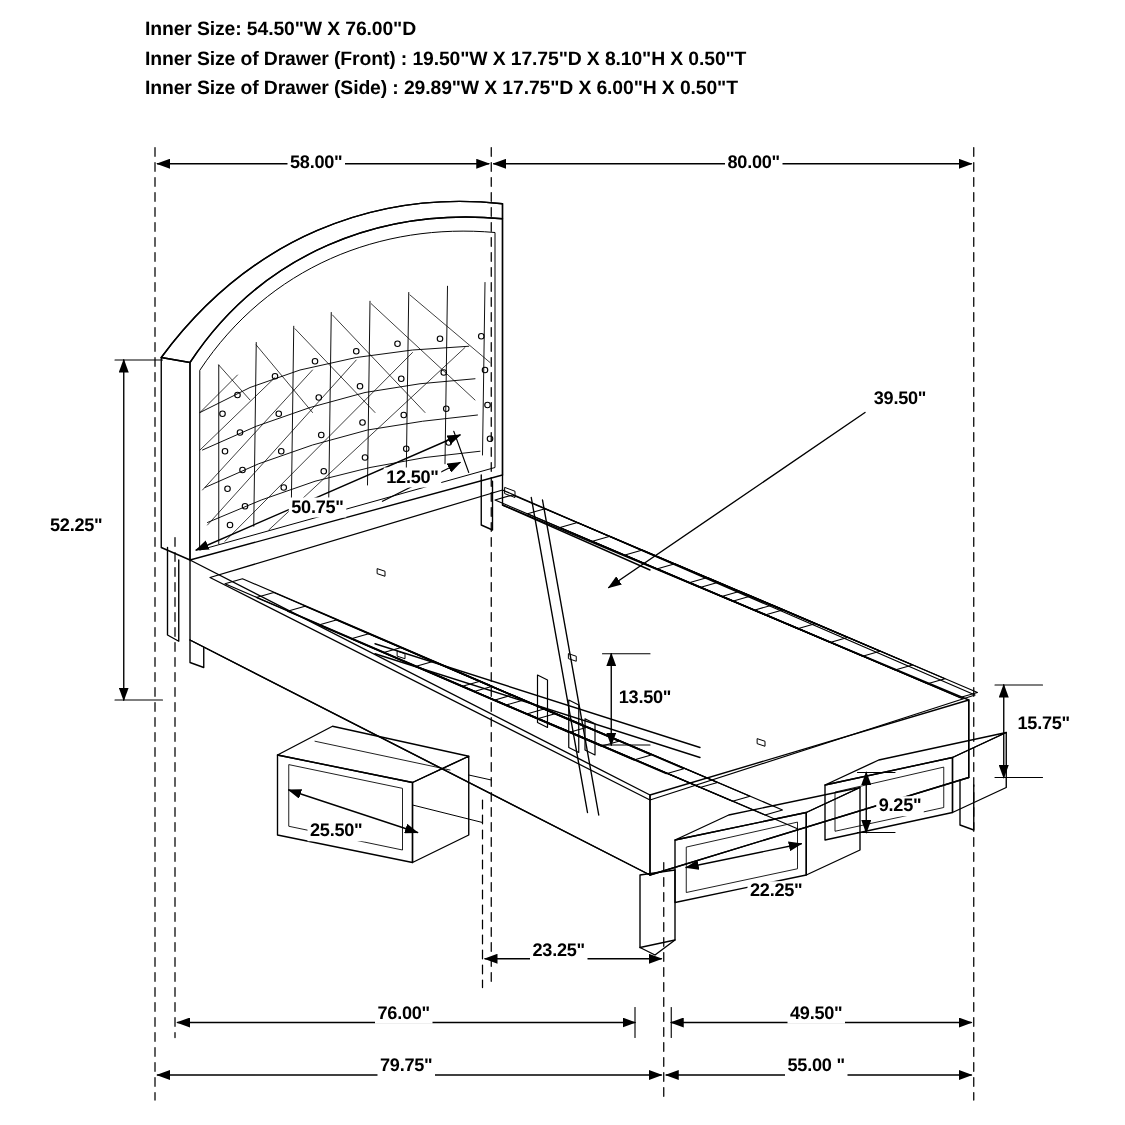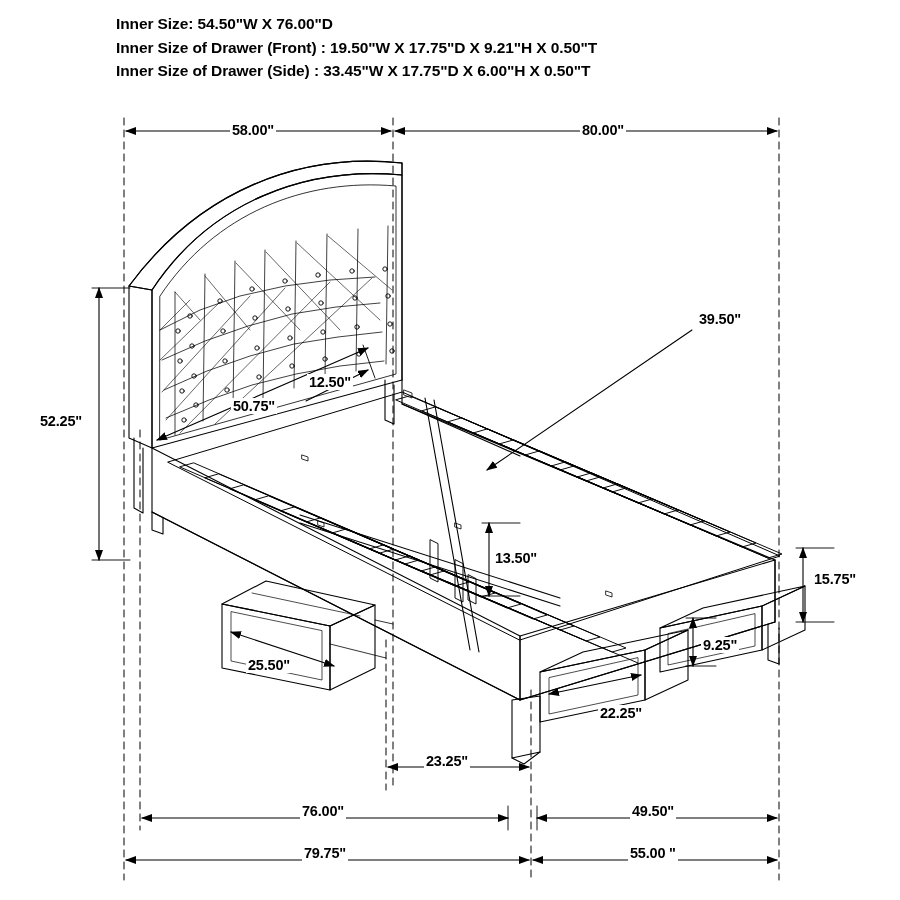--- a/index.html
+++ b/index.html
@@ -48,22 +48,22 @@
     letter-spacing: -0.2px;
   }
 </style>
 </head>
 <body>
 
 <div id="stage">
 
   <div class="spec-block">
     <span class="spec-line">Inner Size: 54.50"W X 76.00"D</span>
-    <span class="spec-line">Inner Size of Drawer (Front) : 19.50"W X 17.75"D X 9.21"H X 0.50"T</span>
-    <span class="spec-line">Inner Size of Drawer (Side) : 33.45"W X 17.75"D X 6.00"H X 0.50"T</span>
+    <span class="spec-line">Inner Size of Drawer (Front) : 19.50"W X 17.75"D X 8.10"H X 0.50"T</span>
+    <span class="spec-line">Inner Size of Drawer (Side) : 29.89"W X 17.75"D X 6.00"H X 0.50"T</span>
   </div>
 
   <svg class="diagram" viewBox="0 0 900 900">
     <defs>
       <marker id="arrEnd" markerWidth="11" markerHeight="8" refX="10" refY="4" orient="auto" markerUnits="userSpaceOnUse">
         <path d="M0,0 L11,4 L0,8 z" fill="#000"></path>
       </marker>
       <marker id="arrStart" markerWidth="11" markerHeight="8" refX="1" refY="4" orient="auto" markerUnits="userSpaceOnUse">
         <path d="M11,0 L0,4 L11,8 z" fill="#000"></path>
       </marker>

